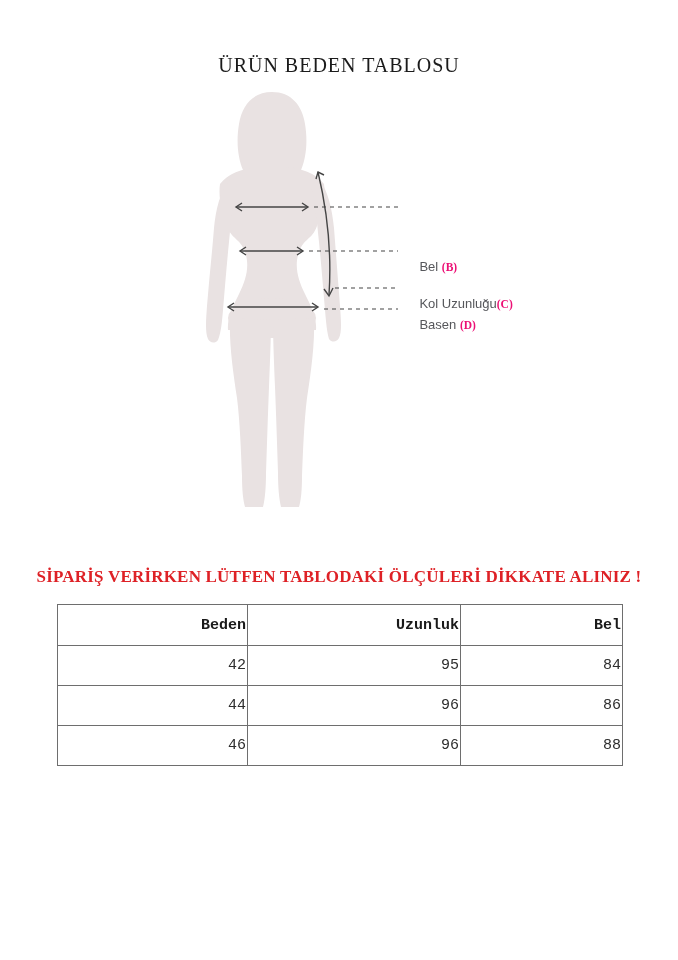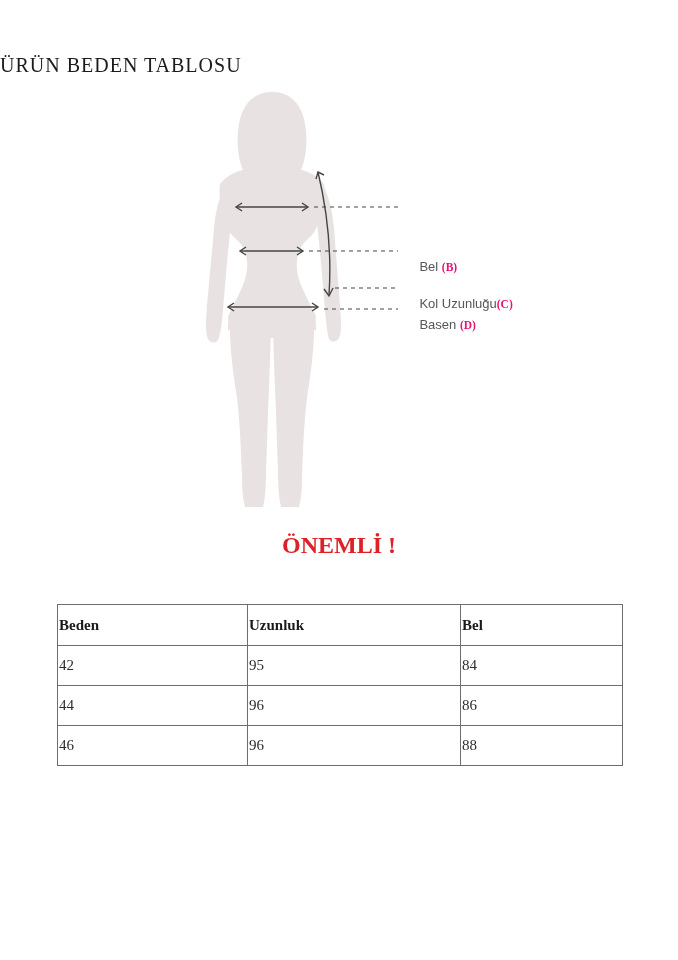--- a/index.html
+++ b/index.html
@@ -5,21 +5,21 @@
   html,body{margin:0;padding:0;background:#ffffff;}
   .page{
     position:relative;
     width:678px;height:960px;
     background:#ffffff;
     font-family:"Liberation Sans",sans-serif;
     overflow:hidden;
   }
   .title{
     position:absolute;top:54px;left:0;width:100%;
-    margin:0;text-align:left;
+    margin:0;text-align:center;
     font-family:"Liberation Serif",serif;
     font-size:20px;font-weight:400;letter-spacing:1px;
     color:#1b1b1b;
   }
   .figure-svg{position:absolute;left:180px;top:80px;width:250px;height:440px;}
   .mlabel{
     position:absolute;
     font-family:"Liberation Sans",sans-serif;
     font-size:13px;color:#56575b;white-space:pre;
   }
@@ -41,22 +41,22 @@
     letter-spacing:0.2px;
   }
   table.size-table{
     position:absolute;left:57px;top:604px;
     width:566px;
     border-collapse:collapse;
     table-layout:fixed;
   }
   table.size-table th, table.size-table td{
     border:1px solid #6e6e6e;
-    text-align:left;vertical-align:middle;
-    font-family:Liberation Serif, serif;
+    text-align:right;vertical-align:middle;
+    font-family:Liberation Mono, monospace;
   }
   table.size-table th{
     height:38px;font-size:15px;font-weight:700;color:#1a1a1a;
   }
   table.size-table td{
     height:37px;font-size:15px;font-weight:400;color:#2e2e2e;
   }
 </style>
 </head>
 <body>
@@ -113,21 +113,21 @@
   <div class="mlabel" style="left:405px;top:244px;text-align:right;">
     <span>Bel </span><span class="code">(B)</span>
   </div>
   <div class="mlabel" style="left:405px;top:302px;">
     <span>Basen </span><span class="code">(D)</span>
   </div>
   <div class="mlabel" style="left:405px;top:281px;">
     <span>Kol Uzunluğu</span><span class="code">(C)</span>
   </div>
 
-  <div class="imp-heading">ÖNEMLİ !</div>
+  <div class="imp-warning">SİPARİŞ VERİRKEN LÜTFEN TABLODAKİ ÖLÇÜLERİ DİKKATE ALINIZ !</div>
 
   <table class="size-table">
     <colgroup>
         <col style="width:190px">
         <col style="width:213px">
         <col style="width:162px">
       </colgroup>
     <thead>
       <tr>
         <th>Beden</th>

